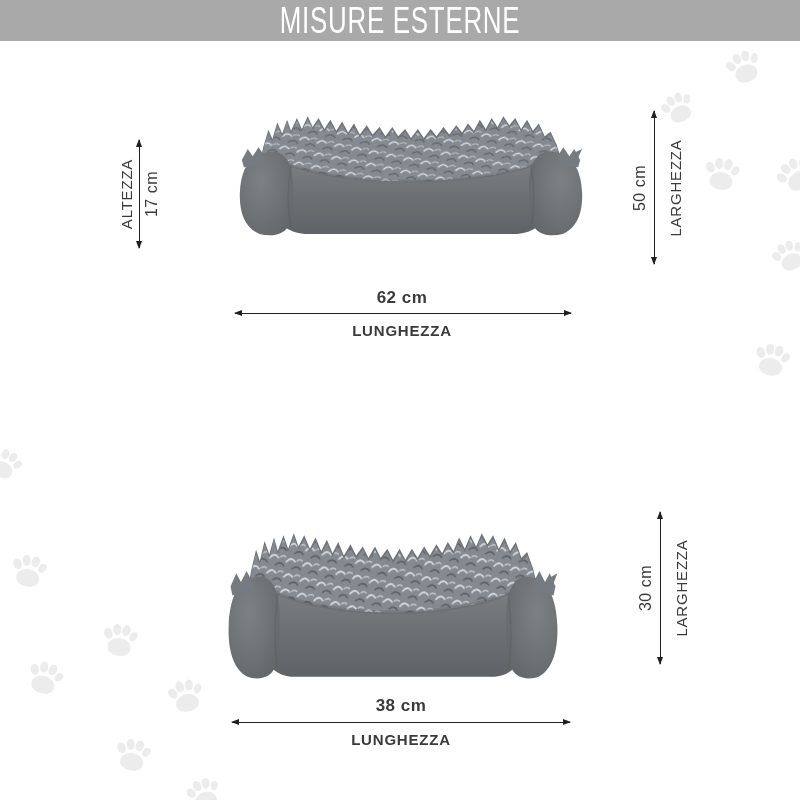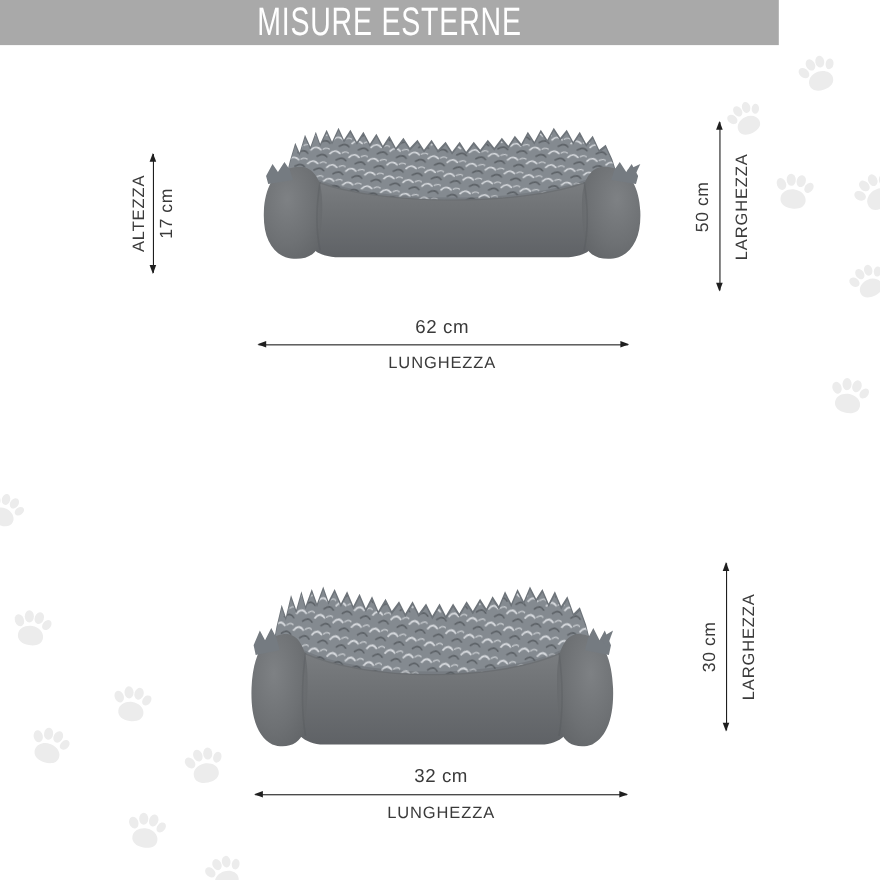--- a/index.html
+++ b/index.html
@@ -1,30 +1,30 @@
 <!DOCTYPE html>
 <html><head>
 <meta charset="utf-8">
 <style>
   html,body{margin:0;padding:0;background:#fff;}
   #stage{position:relative;width:800px;height:800px;overflow:hidden;background:#ffffff;
          font-family:"Liberation Sans",sans-serif;}
   
-  .banner{position:absolute;left:0;width:708px;height:41px;background:#a9a9a9;
-          display:flex;align-items:flex-end;justify-content:center;}
+  .banner{position:absolute;left:0;width:800px;height:41px;background:#a9a9a9;
+          display:flex;align-items:center;justify-content:center;}
   .banner-title{display:inline-block;transform:scaleX(0.72);color:#ffffff;
                 font-size:36px;font-weight:400;letter-spacing:1px;white-space:nowrap;}
   
   #paw-layer{position:absolute;left:0;top:0;z-index:0;}
   .layer{position:absolute;inset:0;}
   .content{z-index:2;}
   
   .vtext,.htext{position:absolute;color:#3a3a3a;white-space:nowrap;}
   .vtext{transform:translate(-50%,-50%) rotate(-90deg);}
-  .htext{transform:translate(-50%,-50%);}
+  .htext{transform:translate(-50%,-50%);font-weight:bold;}
   .lbl{font-size:15px;letter-spacing:0.8px;}
   .val{font-size:16px;letter-spacing:0.5px;}
   .hval{font-size:17px;letter-spacing:0.5px;}
   
   .varrow{position:absolute;width:0;border-left:1px solid #1f1f1f;}
   .varrow i,.harrow i{position:absolute;width:0;height:0;display:block;}
   .varrow .t{top:-1px;left:-4px;border-left:3.5px solid transparent;
              border-right:3.5px solid transparent;border-bottom:8px solid #1f1f1f;}
   .varrow .b{bottom:-1px;left:-4px;border-left:3.5px solid transparent;
              border-right:3.5px solid transparent;border-top:8px solid #1f1f1f;}
@@ -153,21 +153,21 @@
       <use href="#bedart"></use>
     </svg>
 
     <span class="vtext val" style="left:646px;top:588px">30 cm</span>
     <div class="varrow" style="left:660px;top:512px;height:152px">
       <i class="t"></i>
       <i class="b"></i>
     </div>
     <span class="vtext lbl" style="left:681px;top:588px">LARGHEZZA</span>
 
-    <span class="htext hval" style="left:401px;top:706px">32 cm</span>
+    <span class="htext hval" style="left:401px;top:706px">38 cm</span>
     <div class="harrow" style="left:232px;top:722px;width:338px">
       <i class="l"></i>
       <i class="r"></i>
     </div>
     <span class="htext lbl" style="left:401px;top:739px">LUNGHEZZA</span>
   </div>
 
 </div>
 
 </body></html>

